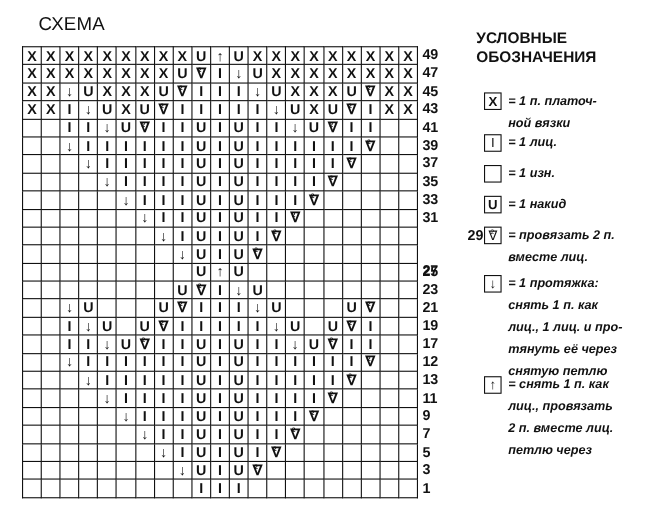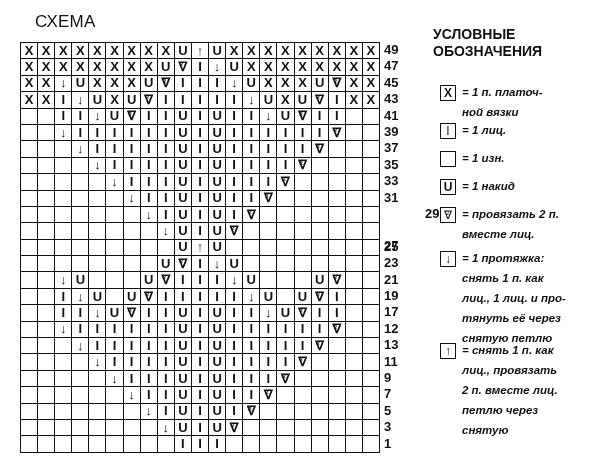--- a/index.html
+++ b/index.html
@@ -635,14 +635,14 @@
   <div>ОБОЗНАЧЕНИЯ</div>
 </div>
 
 <div id="legend">
     <div class="leg" style="top: 82px;"><span class="sym-x box">X</span><span class="txt"><div>= 1 п. платоч-</div><div>ной вязки</div></span></div>
     <div class="leg" style="top: 120px;"><span class="sym-k box">I</span><span class="txt"><div>= 1 лиц.</div></span></div>
     <div class="leg" style="top: 148px;"><span class="box"></span><span class="txt"><div>= 1 изн.</div></span></div>
     <div class="leg" style="top: 176px;"><span class="box">U</span><span class="txt"><div>= 1 накид</div></span></div>
     <div class="leg" style="top: 204px;"><span class="sym-dec box">∇<sup>2</sup></span><span class="txt"><div>= провязать 2 п.</div><div>вместе лиц.</div></span></div>
     <div class="leg" style="top: 248px;"><span class="box">↓</span><span class="txt"><div>= 1 протяжка:</div><div>снять 1 п. как</div><div>лиц., 1 лиц. и про-</div><div>тянуть её через</div><div>снятую петлю</div></span></div>
-    <div class="leg" style="top: 340px;"><span class="box">↑</span><span class="txt"><div>= снять 1 п. как</div><div>лиц., провязать</div><div>2 п. вместе лиц.</div><div>петлю через</div><div>снятую</div></span></div>
+    <div class="leg" style="top: 340px;"><span class="box">↑</span><span class="txt"><div>= снять 1 п. как</div><div>лиц., провязать</div><div>2 п. вместе лиц.</div><div>петлю через</div></span></div>
   </div>
 
 </body></html>

